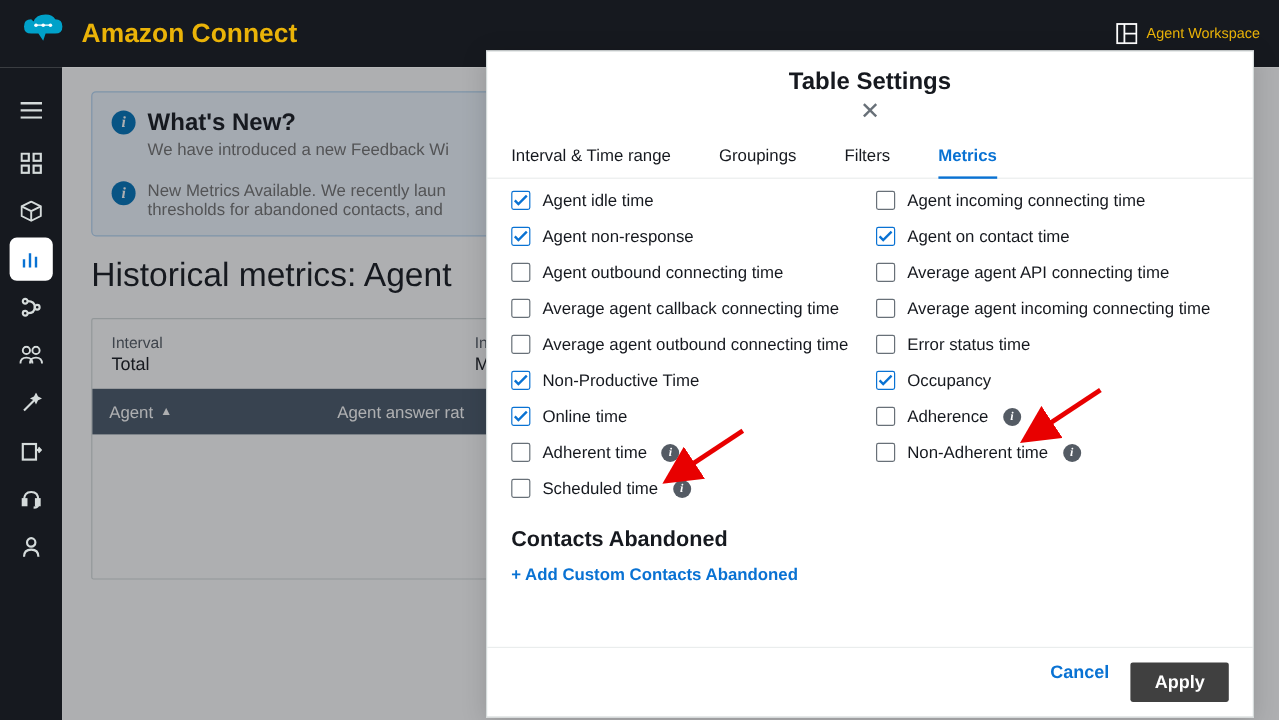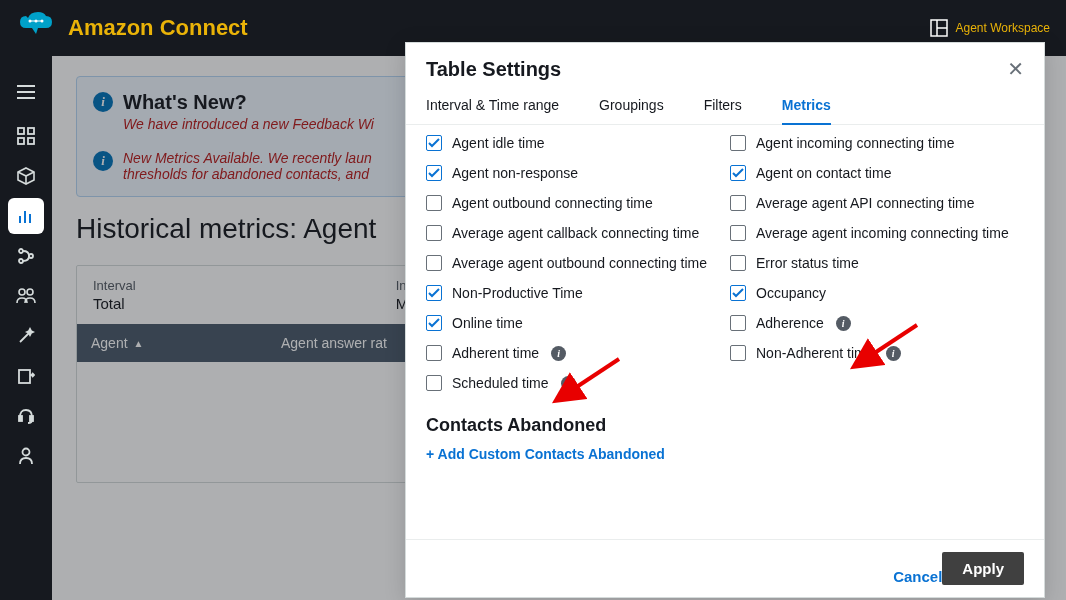--- a/index.html
+++ b/index.html
@@ -16,51 +16,51 @@
   .sidebar-item { width: 36px; height: 36px; display: flex; align-items: center; justify-content: center; border-radius: 6px; color: #d5dbdb; cursor: pointer; }
   .sidebar-item.active { background: #fff; color: #0972d3; }
   .sidebar-sep { margin: 10px 0 4px; }
   
   .main { flex: 1; background: #fff; padding: 20px 24px; position: relative; overflow: hidden; }
   .alert-box { background: #f0f7ff; border: 1px solid #b5d6f4; border-radius: 4px; padding: 14px 16px; margin-bottom: 16px; }
   .alert-row { display: flex; align-items: flex-start; gap: 10px; margin-bottom: 8px; }
   .alert-row:last-child { margin-bottom: 0; }
   .info-icon { width: 20px; height: 20px; background: #0073bb; border-radius: 50%; color: #fff; display:flex; align-items:center; justify-content:center; font-size:13px; font-style: italic; font-weight: bold; font-family: Georgia, serif; flex-shrink: 0; margin-top: 1px;}
   .alert-title { font-weight: 700; font-size: 20px; margin-bottom: 2px; color:#16191f; }
-  .alert-text { font-size: 14px; color: #b91c1c; font-style: italic; }
+  .alert-text { font-size: 14px; color: #737373; }
   .page-title { font-size: 28px; color: #16191f; font-weight: 400; margin: 14px 0 20px; }
   
   .data-card { border: 1px solid #d5dbdb; border-radius: 2px; }
   .card-header { display: flex; padding: 12px 16px; gap: 260px; font-size: 13px; color: #545b64; }
   .card-header .hv { color: #16191f; font-size: 15px; margin-top: 2px;}
   .table-head { background: #4a5a6a; color: #fff; display: flex; height: 38px; align-items:center; font-size:14px;}
   .th { padding: 0 14px; display:flex; align-items:center; gap:6px;}
   .th1 { width: 190px; }
   .sort-arrow { font-size: 10px;}
   
   
   .backdrop { position: absolute; inset: 56px 0 0 52px; background: rgba(22,25,31,0.35); }
   .modal { position: absolute; top: 42px; left: 405px; width: 640px; background: #fff; border: 1px solid #d5dbdb; box-shadow: 0 4px 20px rgba(0,0,0,0.15); display:flex; flex-direction:column; height: 556px;}
-  .modal-head { display:flex; align-items:center; justify-content:space-between; padding: 14px 20px 6px; }
+  .modal-head { display:flex; align-items:center; justify-content:space-between; padding: 14px 20px 6px; flex-direction: column; }
   .modal-title { font-size: 20px; font-weight: 700; color:#16191f;}
   .close-x { font-size: 20px; color:#687078; cursor:pointer; font-weight:300;}
   .tabs { display:flex; gap: 40px; padding: 10px 20px 0; border-bottom: 1px solid #eaeded; font-size:14px;}
   .tab { padding-bottom: 10px; cursor:pointer; color:#16191f;}
   .tab.active { color:#0972d3; border-bottom: 2px solid #0972d3; font-weight:600; margin-bottom:-1px;}
   .metrics-body { flex:1; overflow:auto; padding: 6px 20px 16px;}
   .metrics-grid { display:grid; grid-template-columns: 1fr 1fr; column-gap: 10px; row-gap: 14px; padding-top:4px;}
   .metric { display:flex; align-items:center; gap: 10px; font-size:14px; color:#16191f;}
   .chk { width:16px; height:16px; border:1px solid #687078; border-radius:2px; display:flex; align-items:center; justify-content:center; background:#fff; cursor:pointer; flex-shrink:0;}
   .chk.checked { border-color:#0972d3; }
   .chk.checked svg { display:block; }
   .chk svg { display:none; }
   .mini-info { width:15px; height:15px; background:#545b64; border-radius:50%; color:#fff; display:inline-flex; align-items:center; justify-content:center; font-size:10px; font-style:italic; font-family: Georgia, serif; font-weight:bold; margin-left:2px;}
   .section-title { font-size: 18px; font-weight:700; margin-top: 24px; color:#16191f;}
   .add-link { color:#0972d3; font-weight:600; font-size:14px; margin-top:10px; display:block; cursor:pointer;}
-  .modal-footer { border-top:1px solid #eaeded; padding: 12px 20px; display:flex; justify-content:flex-end; align-items:flex-end;}
+  .modal-footer { border-top:1px solid #eaeded; padding: 12px 20px; display:flex; justify-content:flex-end; gap: 18px; align-items:flex-start;}
   .btn-cancel { color:#0972d3; font-weight:600; font-size:15px; cursor:pointer; background:none; border:none;}
   .btn-apply { background:#404040; color:#fff; font-weight:600; font-size:15px; border:none; border-radius:2px; padding: 8px 20px; cursor:pointer;}
   
   .arrow { position:absolute; pointer-events:none; }
   .arrow svg { overflow:visible; }
 </style>
 </head>
 <body>
 
 <div class="topbar">

